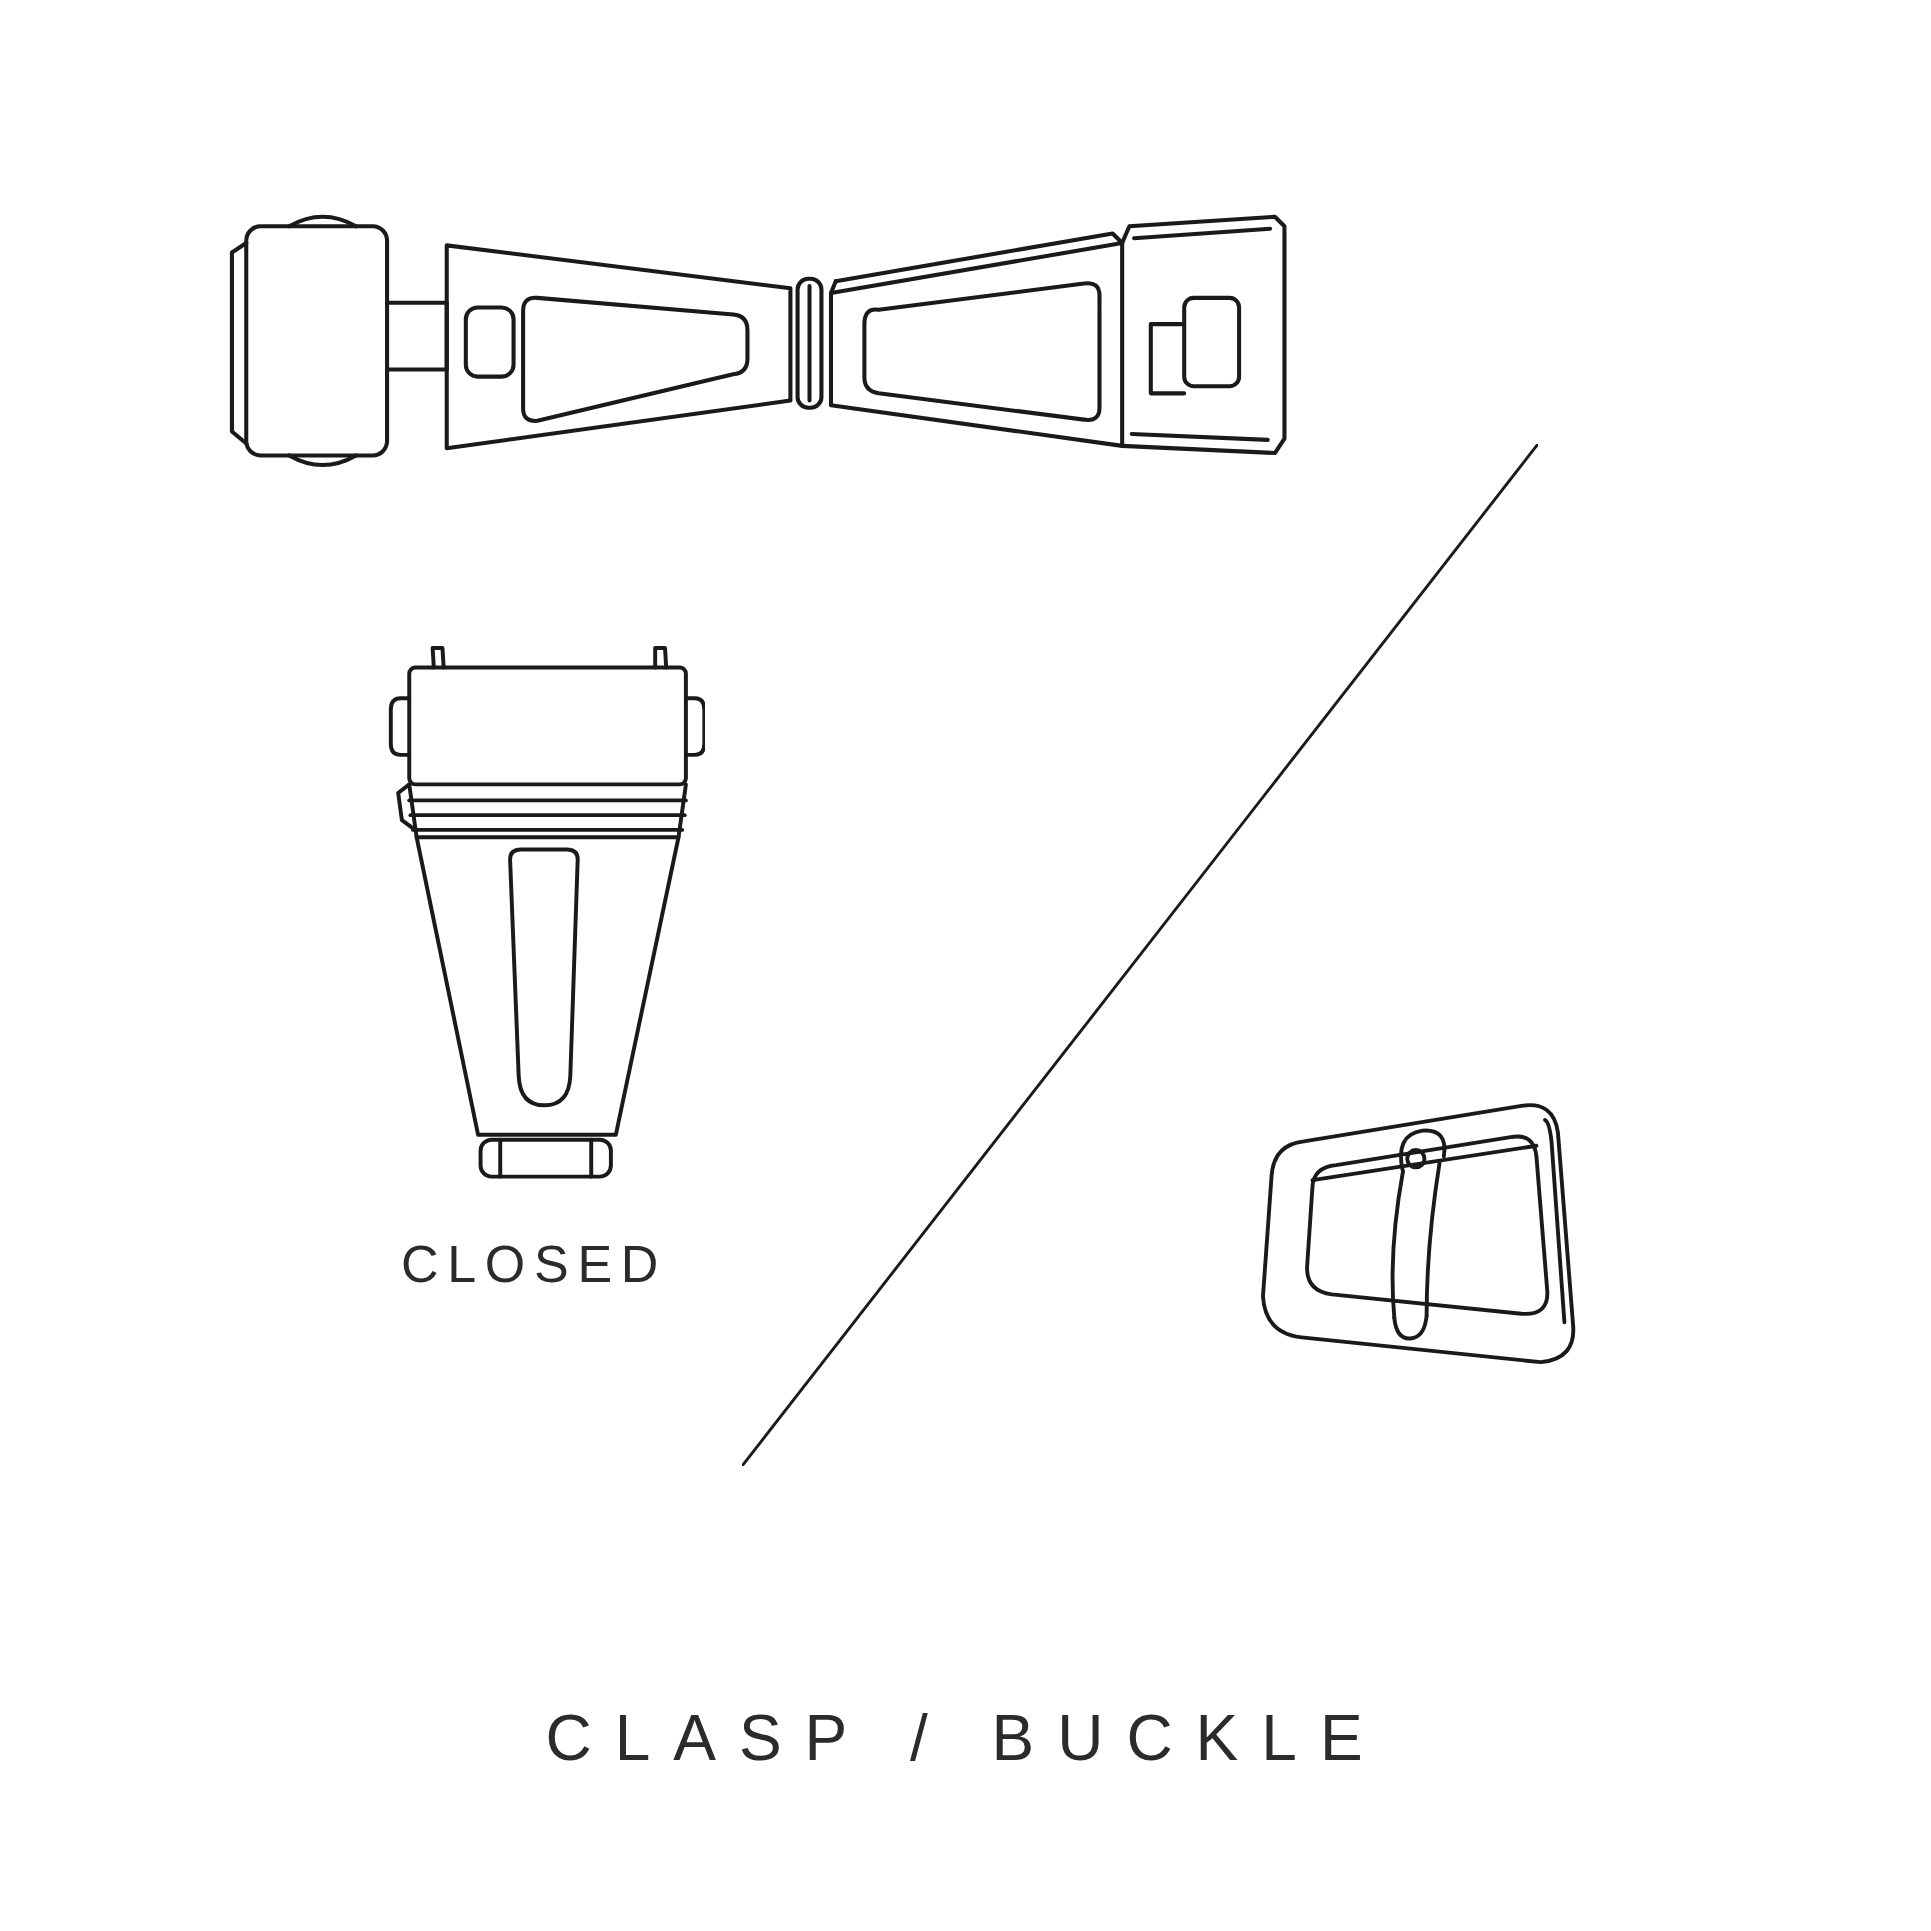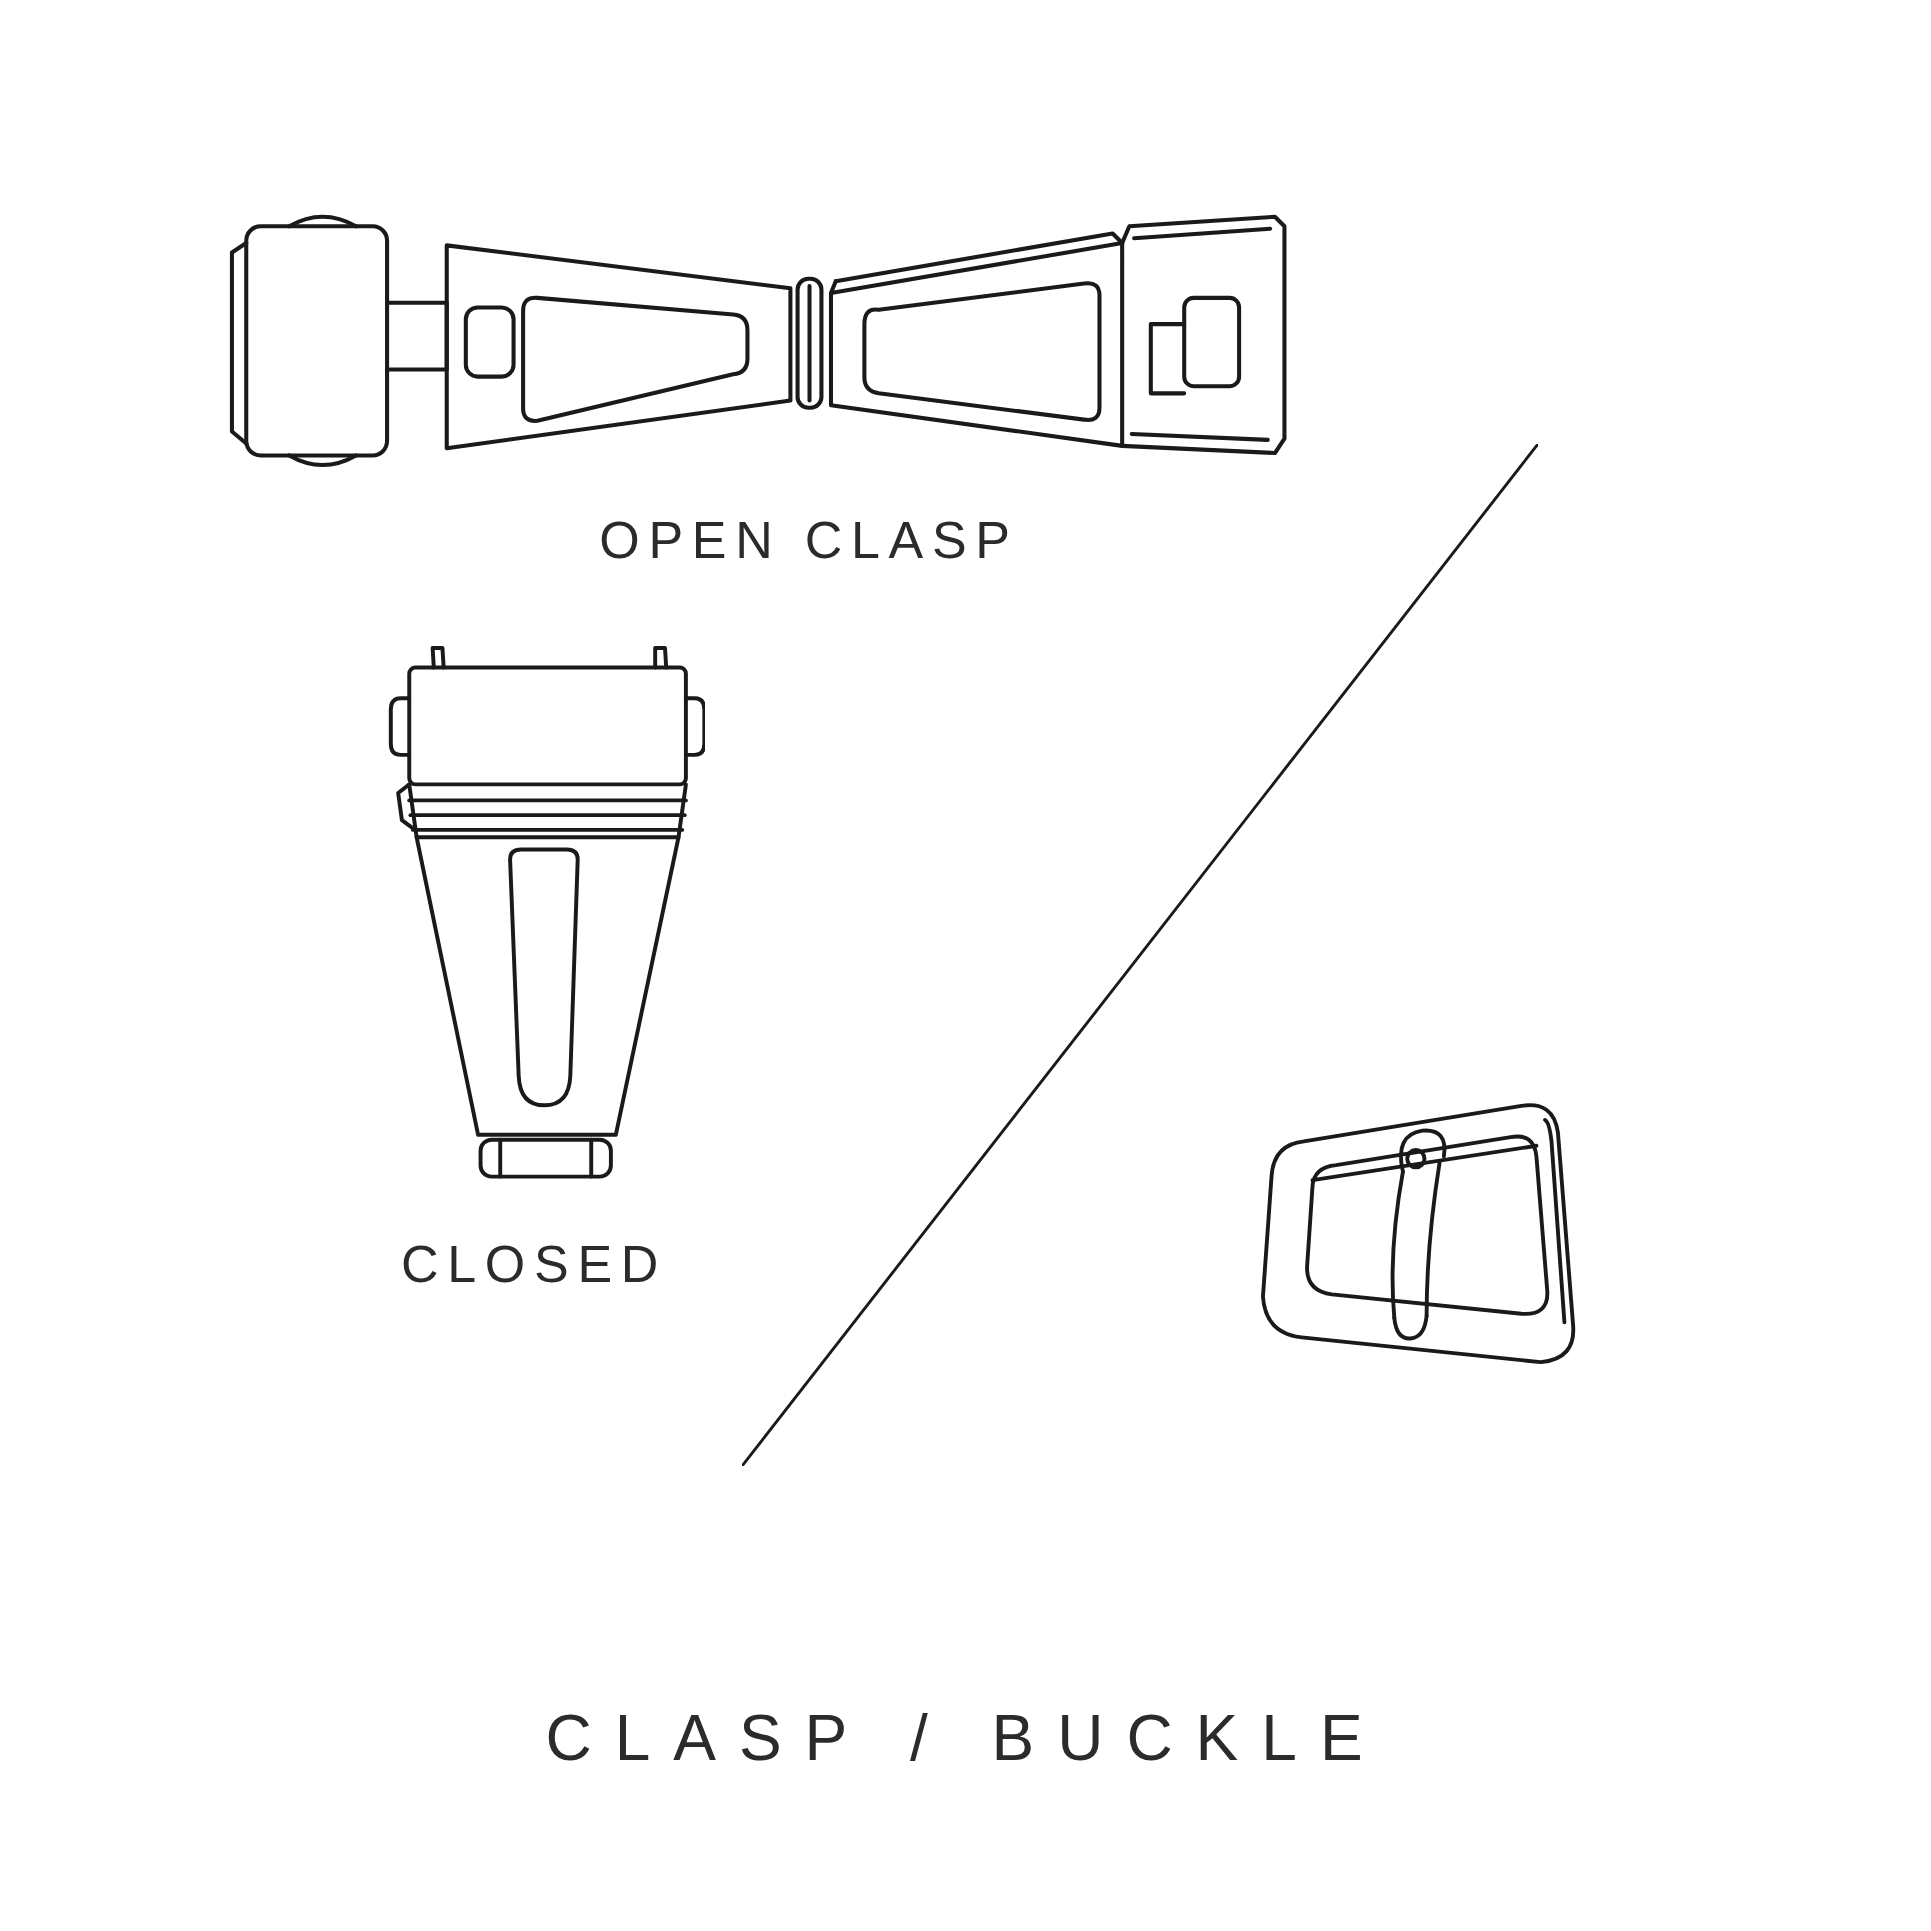--- a/index.html
+++ b/index.html
@@ -84,21 +84,20 @@
       </g>
       <g>
         <path d="M756 50 L762 36 L884 28 L892 36 L892 214 L884 226 L756 220"></path>
         <path d="M766 46 L880 38"></path>
         <path d="M764 210 L878 215"></path>
         <rect x="808" y="96" width="46" height="74" rx="8"></rect>
         <path d="M808 118 L780 118 L780 176 L808 176"></path>
       </g>
     </svg>
   </figure>
-  <figcaption class="caption caption-open">OPEN CLASP</figcaption>
 
   <figure class="fig fig-closed" style="margin:0;">
     <svg viewBox="0 0 260 440" fill="none" stroke="#1a1a1a" stroke-width="3.2" stroke-linejoin="round" stroke-linecap="round">
       <g>
         <path d="M40 20 L39 4 L47 4 L48 20"></path>
         <path d="M220 20 L220 4 L228 4 L229 20"></path>
       </g>
       <g>
         <rect x="20" y="20" width="225" height="95" rx="5"></rect>
         <path d="M20 45 h-7 q-8 0 -8 9 v28 q0 9 8 9 h7"></path>

